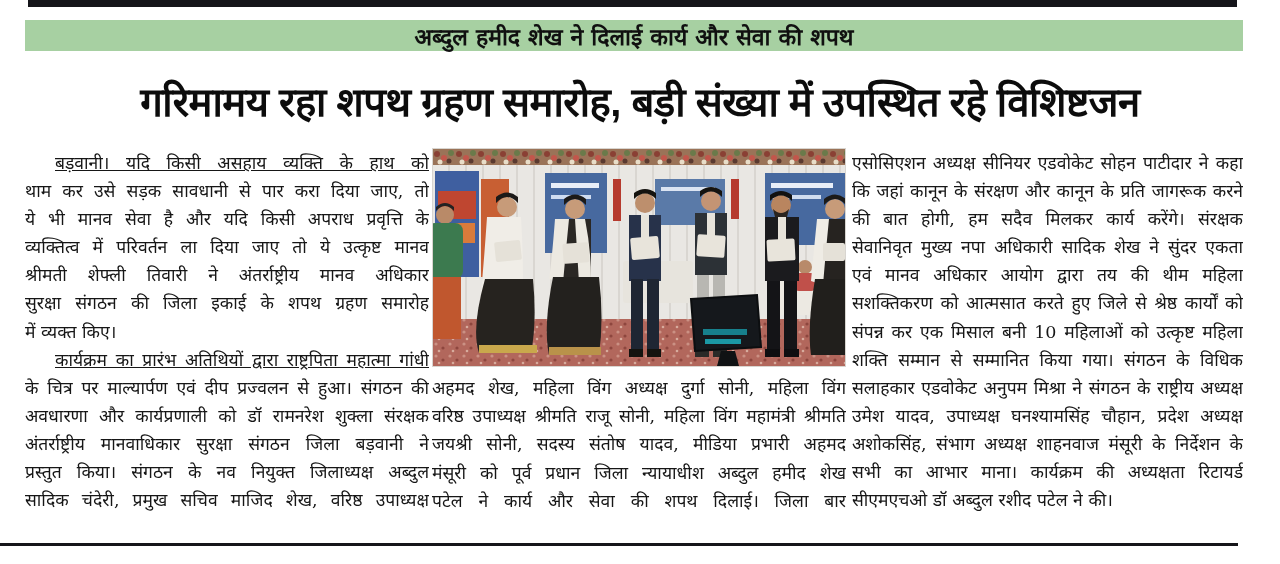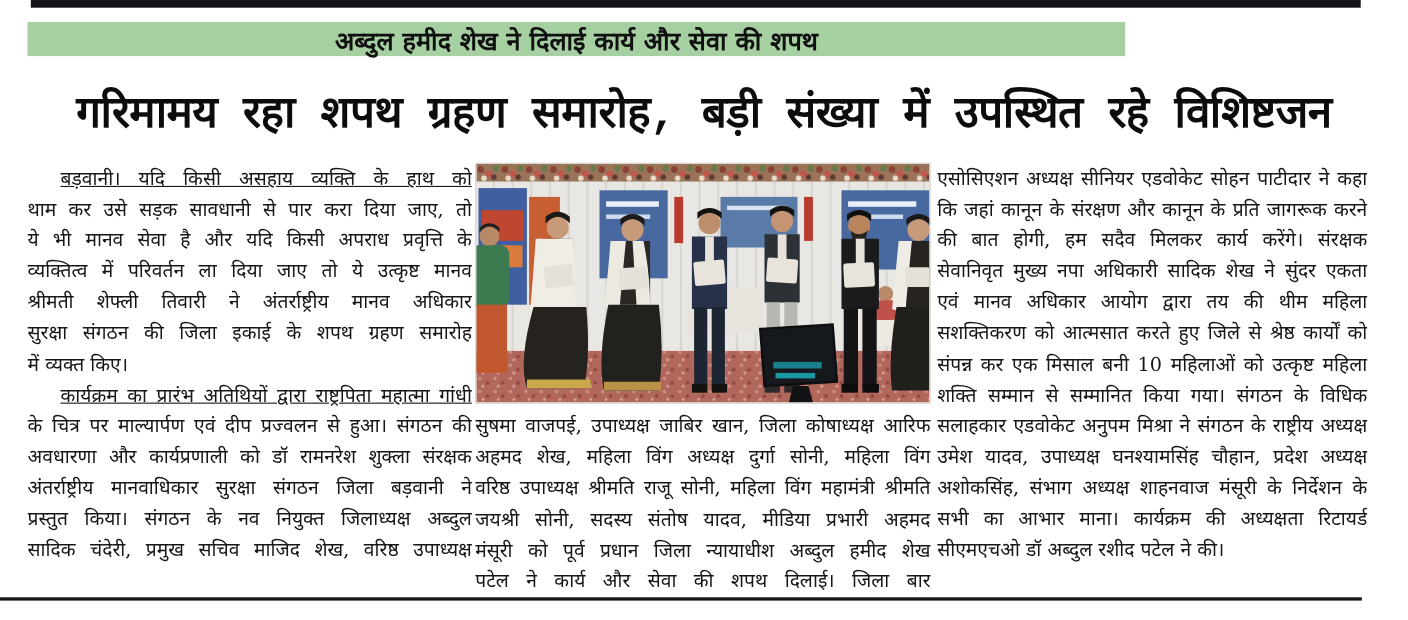--- a/index.html
+++ b/index.html
@@ -2,31 +2,31 @@
 <html><head>
 <meta charset="utf-8">
 <style>
   html,body{margin:0;padding:0;background:#ffffff;}
   .page{
     position:relative;width:1280px;height:564px;background:#ffffff;overflow:hidden;
     font-family:"DejaVu Serif", serif;color:#161616;
   }
   .top-rule{position:absolute;left:28px;top:0;width:1209px;height:7px;background:#15151a;}
   .kicker{
-    position:absolute;left:25px;top:20px;width:998px;height:31px;background:#a7d0a2;
+    position:absolute;left:25px;top:20px;width:1218px;height:31px;background:#a7d0a2;
     display:flex;align-items:center;justify-content:center;
   }
   .kicker span{
     font-family:"DejaVu Sans", sans-serif;font-weight:700;font-size:23px;color:#101010;
     white-space:nowrap;
   }
   .headline{
     position:absolute;left:12px;top:56px;width:1256px;height:88px;margin:0;
     display:flex;align-items:center;justify-content:center;
-    font-family:Liberation Mono, monospace;font-weight:800;font-size:40px;color:#0c0c0c;
+    font-family:Liberation Sans, sans-serif;font-weight:800;font-size:40px;color:#0c0c0c;
     white-space:nowrap;letter-spacing:-0.5px;
   }
   .col{position:absolute;font-size:17.5px;line-height:28.1px;overflow:hidden;}
   .col-left{left:25px;top:149px;width:404px;height:396px;}
   .col-caption{left:432px;top:374px;width:414px;height:171px;line-height:28.2px;}
   .col-right{left:852px;top:149px;width:391px;height:396px;}
   .line{text-align:justify;text-align-last:justify;height:28.1px;overflow:hidden;}
   .col-caption .line{height:28.2px;}
   .line.flush{text-align-last:left;}
   .line.indent{text-indent:30px;text-decoration:underline;}
@@ -184,21 +184,20 @@
         <rect x="270" y="180" width="44" height="6" fill="#17808c"></rect>
         <rect x="272" y="190" width="36" height="5" fill="#1b98a4"></rect>
         <polygon points="288,202 302,202 306,217 284,217" fill="#101214"></polygon>
       </g>
 
       <rect x="0" y="0" width="412" height="16" fill="url(#garland)"></rect>
     </svg>
   </figure>
 
   <div class="col col-caption">
-      <div class="line">सुषमा वाजपई, उपाध्यक्ष जाबिर खान, जिला कोषाध्यक्ष आरिफ</div>
       <div class="line">अहमद शेख, महिला विंग अध्यक्ष दुर्गा सोनी, महिला विंग</div>
       <div class="line">वरिष्ठ उपाध्यक्ष श्रीमति राजू सोनी, महिला विंग महामंत्री श्रीमति</div>
       <div class="line">जयश्री सोनी, सदस्य संतोष यादव, मीडिया प्रभारी अहमद</div>
       <div class="line">मंसूरी को पूर्व प्रधान जिला न्यायाधीश अब्दुल हमीद शेख</div>
       <div class="line">पटेल ने कार्य और सेवा की शपथ दिलाई। जिला बार</div>
     </div>
 
   <div class="col col-right">
       <div class="line">एसोसिएशन अध्यक्ष सीनियर एडवोकेट सोहन पाटीदार ने कहा</div>
       <div class="line">कि जहां कानून के संरक्षण और कानून के प्रति जागरूक करने</div>

